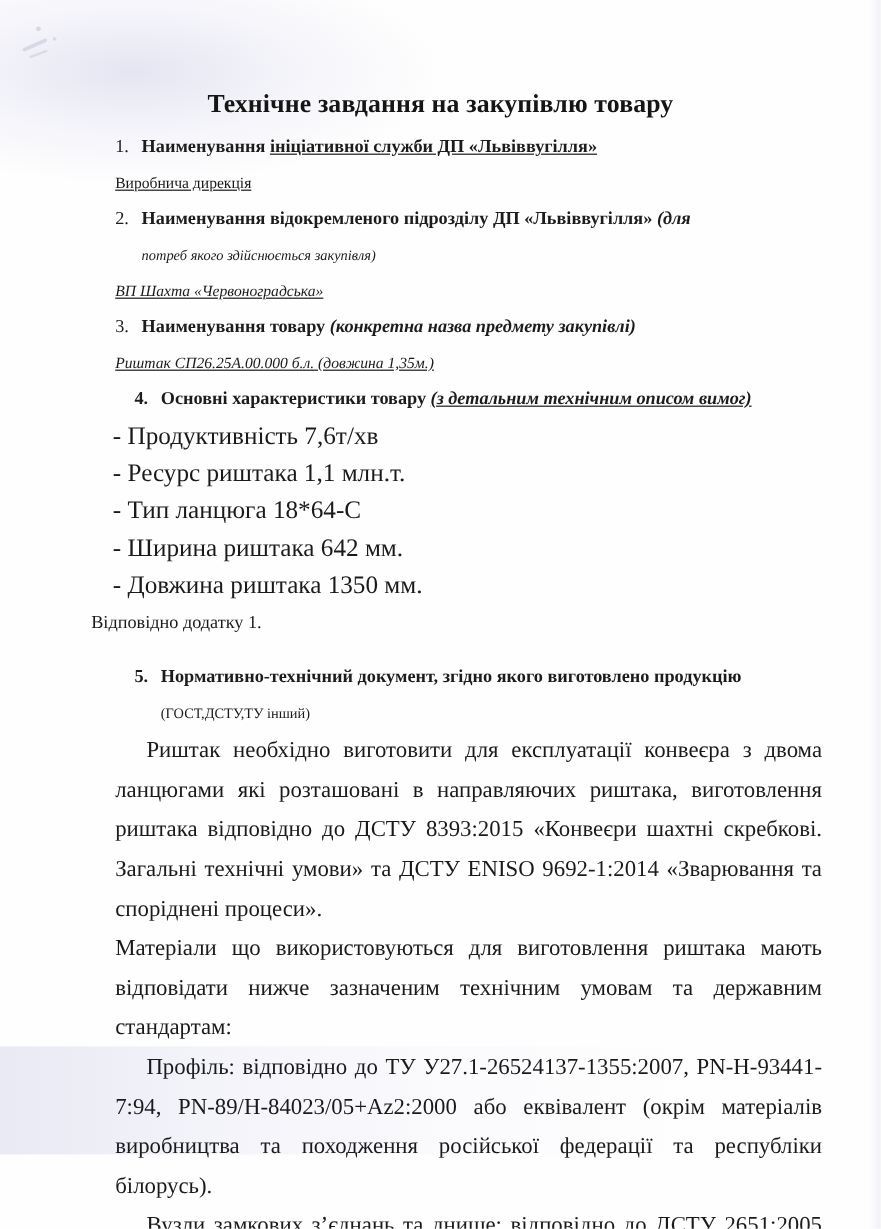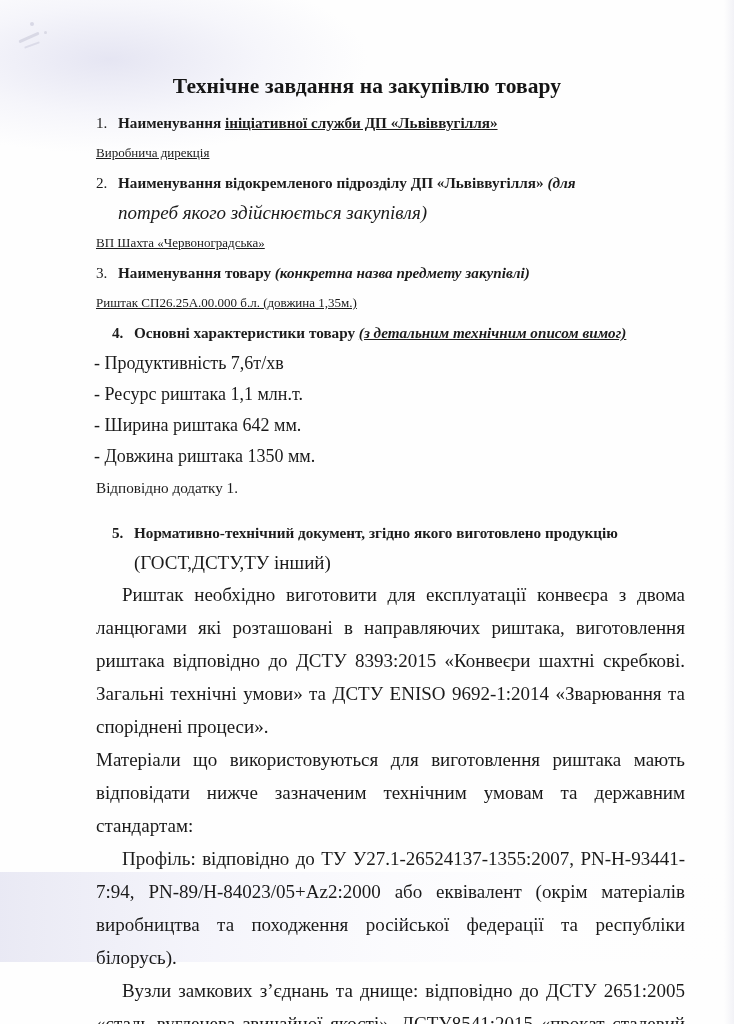--- a/index.html
+++ b/index.html
@@ -117,49 +117,50 @@
   }
   .num-item .note.u {
     text-decoration: underline;
     text-align: right;
   }
 
   
   .cont-line {
     margin: 0;
     padding: 0 48px 0 118px;
-    font-size: 19px;
+    font-size: 12px;
     line-height: 30px;
   }
   .cont-line.italic { font-style: italic; }
 
   
   .fill-line {
     margin: 0;
     padding: 0 48px 0 96px;
     font-size: 13px;
     line-height: 30px;
   }
   .fill-line .val {
     text-decoration: underline;
   }
   .fill-line.italic .val {
+    font-style: italic;
   }
 
   
   .spec-line {
     margin: 0;
     padding: 0 48px 0 94px;
-    font-size: 18px;
+    font-size: 21px;
     line-height: 31px;
   }
 
   .plain-line {
     margin: 0;
-    padding: 0 48px 0 96px;
+    padding: 0 48px 0 76px;
     font-size: 15.2px;
     line-height: 31px;
   }
 
   
   .body-par {
     margin: 0;
     padding: 0 49px 0 96px;
     font-size: 19px;
     line-height: 33px;
@@ -215,20 +216,21 @@
     <p class="fill-line italic">
       <span class="val">Риштак СП26.25А.00.000 б.л. (довжина 1,35м.)</span>
     </p>
 
     <p class="num-item indented">
       <span class="marker">4.</span><span class="head">Основні характеристики товару </span><span class="note u">(з детальним технічним описом вимог)</span>
     </p>
 
     <p class="spec-line">- Продуктивність 7,6т/хв</p>
     <p class="spec-line">- Ресурс риштака 1,1 млн.т.</p>
+    <p class="spec-line">- Тип ланцюга 18*64-С</p>
     <p class="spec-line">- Ширина риштака 642 мм.</p>
     <p class="spec-line">- Довжина риштака 1350 мм.</p>
     <p class="plain-line">Відповідно додатку 1.</p>
 
     <div class="gap-md"></div>
 
     <p class="num-item indented">
       <span class="marker">5.</span><span class="head">Нормативно-технічний документ, згідно якого виготовлено продукцію</span>
     </p>
     <p class="cont-line" style="padding-left:134px;">

